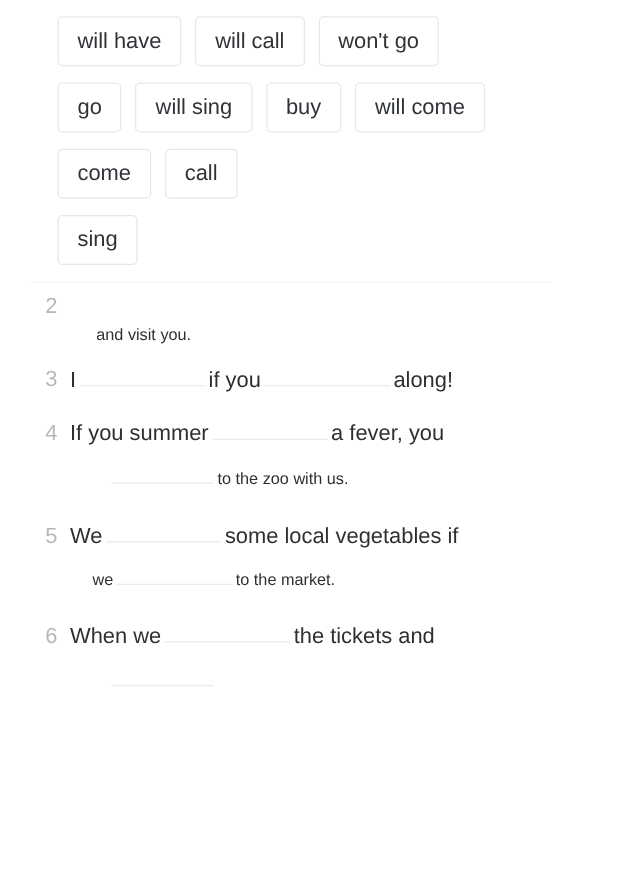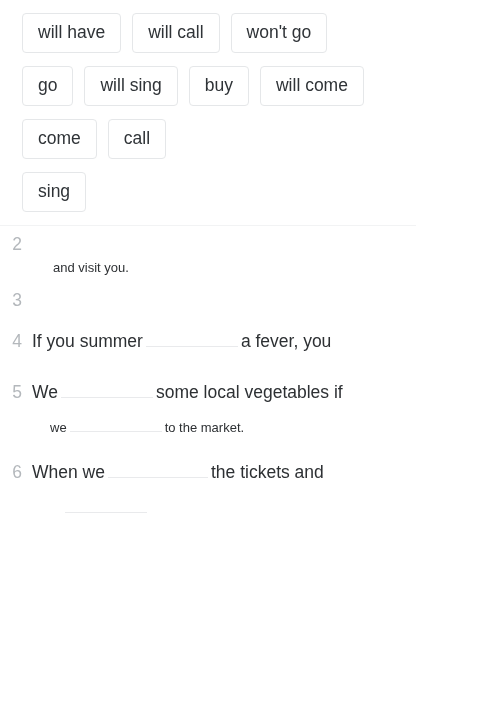--- a/index.html
+++ b/index.html
@@ -13,20 +13,21 @@
     overflow: hidden;
     font-family: "Liberation Sans", sans-serif;
     color: #2d3033;
     -webkit-font-smoothing: antialiased;
   }
   #page {
     position: relative;
     width: 416px;
     height: 717px;
     background: #ffffff;
+    padding-left: 24px;
   }
 
   
   .wordbank {
     padding: 13px 0 0 0;
   }
   .wb-row {
     display: flex;
     flex-wrap: nowrap;
     align-items: center;
@@ -162,28 +163,32 @@
         <span class="qnum">2</span>
       </div>
       <div class="subrow row2">
         <span class="qtext">and visit you.</span>
       </div>
     </div>
 
     <div class="qitem q3">
       <div class="qline">
         <span class="qnum">3</span>
+        <span class="qbody"><span class="qtext">I</span><span class="blank w-lg"></span><span class="qtext">if you</span><span class="blank w-lg"></span><span class="qtext">along!</span></span>
       </div>
     </div>
 
     <div class="qitem q4">
       <div class="qline">
         <span class="qnum">4</span>
         <span class="qbody"><span class="qtext">If you summer</span><span class="blank w-md"></span><span class="qtext">a fever, you</span></span>
       </div>
+      <div class="subrow row2">
+        <span class="blank w-sm"></span><span class="qtext">to the zoo with us.</span>
+      </div>
     </div>
 
     <div class="qitem q5">
       <div class="qline">
         <span class="qnum">5</span>
         <span class="qbody"><span class="qtext">We</span><span class="blank w-md"></span><span class="qtext">some local vegetables if</span></span>
       </div>
       <div class="subrow row2">
         <span class="qtext">we</span><span class="blank w-md"></span><span class="qtext">to the market.</span>
       </div>

